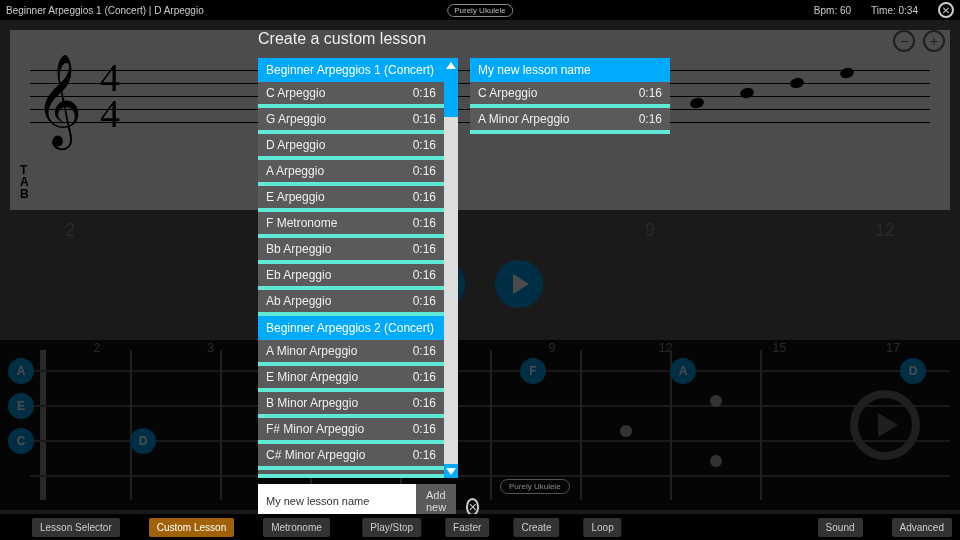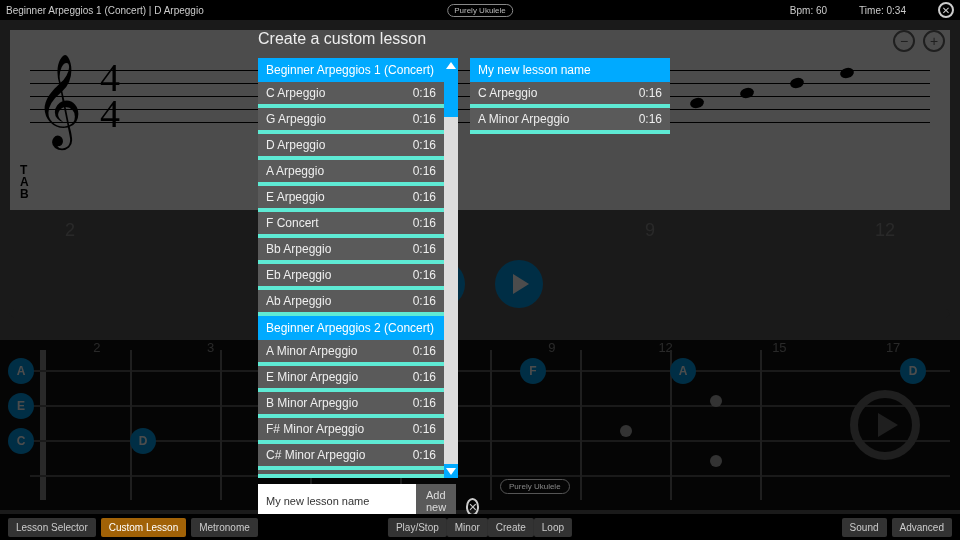--- a/index.html
+++ b/index.html
@@ -4,21 +4,21 @@
 <style>
   * { box-sizing: border-box; margin: 0; padding: 0; }
   html, body { width: 960px; height: 540px; overflow: hidden; font-family: "Segoe UI", Arial, sans-serif; background: #000; color: #ddd; }
   .app { position: relative; width: 960px; height: 540px; background: #1a1a1a; }
 
   
   .topbar { position: absolute; top: 0; left: 0; right: 0; height: 20px; background: #000; display: flex; align-items: center; font-size: 10px; color: #ccc; padding: 0 6px; }
   .topbar .left { flex: 0 0 auto; }
   .topbar .center { position: absolute; left: 50%; transform: translateX(-50%); display: flex; align-items: center; gap: 4px; }
   .topbar .center .logo { border: 1px solid #888; border-radius: 8px; padding: 1px 6px; font-size: 8px; color: #bbb; }
-  .topbar .right { margin-left: auto; display: flex; align-items: center; gap: 32px; }
+  .topbar .right { margin-left: auto; display: flex; align-items: center; gap: 20px; }
   .topbar .closebtn { width: 16px; height: 16px; border: 2px solid #ccc; border-radius: 50%; display: flex; align-items: center; justify-content: center; font-size: 10px; cursor: pointer; }
 
   
   .bg { position: absolute; top: 20px; left: 0; right: 0; bottom: 0; filter: brightness(0.3); pointer-events: none; }
   .staff-area { position: absolute; top: 10px; left: 10px; right: 10px; height: 180px; background: #fff; }
   .staff-lines { position: absolute; top: 40px; left: 20px; right: 20px; }
   .staff-lines div { height: 1px; background: #000; margin-bottom: 12px; }
   .treble { position: absolute; left: 25px; top: 25px; font-size: 80px; color: #000; font-family: serif; }
   .timesig { position: absolute; left: 90px; top: 30px; font-size: 40px; color: #000; font-family: serif; line-height: 0.9; }
   .tab-label { position: absolute; left: 10px; bottom: 10px; font-size: 12px; color: #000; font-weight: bold; line-height: 1; }
@@ -42,21 +42,21 @@
   .fret-nums span { flex: 1; text-align: center; }
 
   .zoom-icons { position: absolute; top: 10px; right: 15px; display: flex; gap: 8px; }
   .zoom-icons .z { width: 22px; height: 22px; border: 2px solid #666; border-radius: 50%; display: flex; align-items: center; justify-content: center; color: #666; font-size: 14px; }
 
   .chev-l, .chev-r { position: absolute; top: 280px; font-size: 22px; color: #555; }
   .chev-l { left: 8px; } .chev-r { right: 8px; }
 
   
   .bottombar { position: absolute; bottom: 0; left: 0; right: 0; height: 26px; background: #000; display: flex; align-items: center; padding: 0 8px; gap: 5px; font-size: 10px; }
-  .bottombar .btn { background: #333; color: #ccc; padding: 4px 8px; border-radius: 2px; cursor: pointer; }
+  .bottombar .btn { background: #333; color: #ccc; padding: 4px 8px; border-radius: 2px; cursor: pointer; margin-left: 24px; }
   .bottombar .btn.active { background: #a16207; color: #fff; }
   .bottombar .spacer { flex: 1; }
   .bottombar .center-group { position: absolute; left: 50%; transform: translateX(-50%); display: flex; }
 
   
   .modal { position: absolute; top: 30px; left: 258px; width: 460px; }
   .modal h1 { color: #eee; font-weight: 300; font-size: 16px; margin-bottom: 10px; }
   .modal-cols { display: flex; gap: 12px; }
   .col { display: flex; flex-direction: column; }
   .col.left { width: 200px; }
@@ -210,21 +210,21 @@
               </div>
               <div class="list-item">
                 <span>A Arpeggio</span>
                 <span>0:16</span>
               </div>
               <div class="list-item">
                 <span>E Arpeggio</span>
                 <span>0:16</span>
               </div>
               <div class="list-item">
-                <span>F Concert</span>
+                <span>F Metronome</span>
                 <span>0:16</span>
               </div>
               <div class="list-item">
                 <span>Bb Arpeggio</span>
                 <span>0:16</span>
               </div>
               <div class="list-item">
                 <span>Eb Arpeggio</span>
                 <span>0:16</span>
               </div>
@@ -292,21 +292,21 @@
       </div>
     </div>
   </div>
 
   <div class="bottombar">
     <div class="btn">Lesson Selector</div>
     <div class="btn active">Custom Lesson</div>
     <div class="btn">Metronome</div>
     <div class="center-group">
       <div class="btn">Play/Stop</div>
-      <div class="btn">Minor</div>
+      <div class="btn">Faster</div>
       <div class="btn">Create</div>
       <div class="btn">Loop</div>
     </div>
     <div class="spacer"></div>
     <div class="btn">Sound</div>
     <div class="btn">Advanced</div>
   </div>
 
 </div>
 

